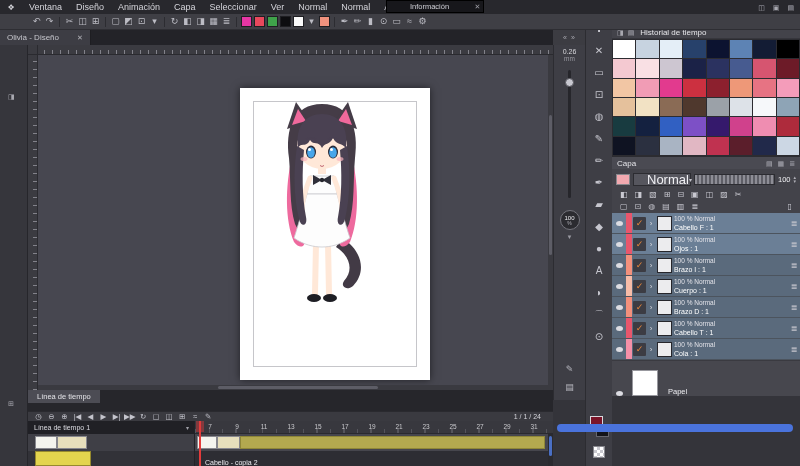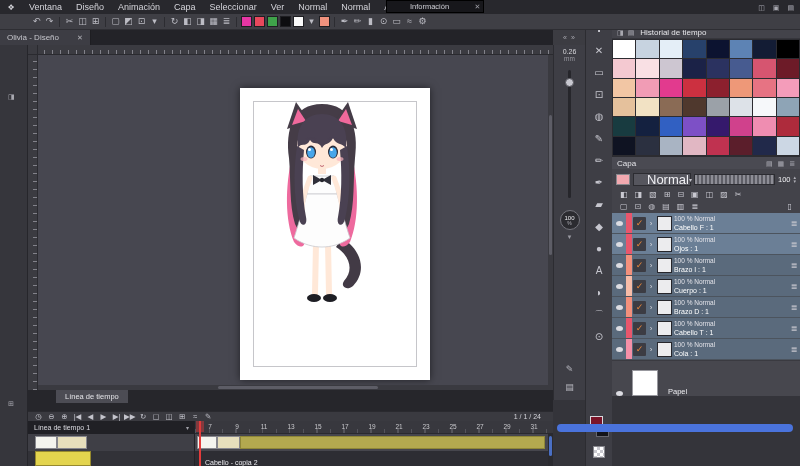--- a/index.html
+++ b/index.html
@@ -128,21 +128,21 @@
   .lmenu{width:12px;font-size:8px;color:#c6c6ce;text-align:center;}
   #paper-row{height:36px;background:#47474e;display:flex;align-items:flex-end;border-top:1px solid #3a3a40;}
   #paper-thumb{width:26px;height:26px;background:#fff;border:1px solid #98989e;margin-left:6px;}
   #paper-label{font-size:7.5px;color:#ececf0;margin-left:10px;}
   #panel-fill{flex:1;background:#34343a;}
   #blue-bar{position:absolute;left:557px;top:424px;width:236px;height:8px;background:#4a73dc;border-radius:4px;z-index:5;}
 
   
   #timeline{position:absolute;left:28px;top:390px;width:525px;height:76px;background:#26262b;
             display:flex;flex-direction:column;}
-  #tl-tabrow{height:30px;background:#26262b;display:flex;padding-left:28px;}
+  #tl-tabrow{height:30px;background:#26262b;display:flex;}
   #tl-tab{display:inline-flex;align-items:center;height:13px;padding:0 9px;background:#4c4c54;
           color:#e2e2e6;font-size:7.5px;}
   #tl-controls{height:14px;background:#3a3a40;border-top:1px solid #2a2a2f;display:flex;align-items:center;padding:0 4px;}
   .tci{min-width:13px;text-align:center;font-size:7.5px;color:#c4c4cc;white-space:nowrap;padding:0 1px;}
   #tl-counter{margin-left:auto;font-size:7px;color:#d4d4da;padding-right:8px;}
   #tl-body{flex:1;display:flex;}
   #tl-left{width:167px;display:flex;flex-direction:column;border-right:1px solid #222227;}
   #tl-selector{height:13px;background:#202025;display:flex;align-items:center;}
   #tl-selector-label{flex:1;font-size:7px;color:#dcdce2;padding-left:6px;white-space:nowrap;}
   #tl-selector-caret{font-size:6px;color:#a0a0a8;padding-right:5px;}

